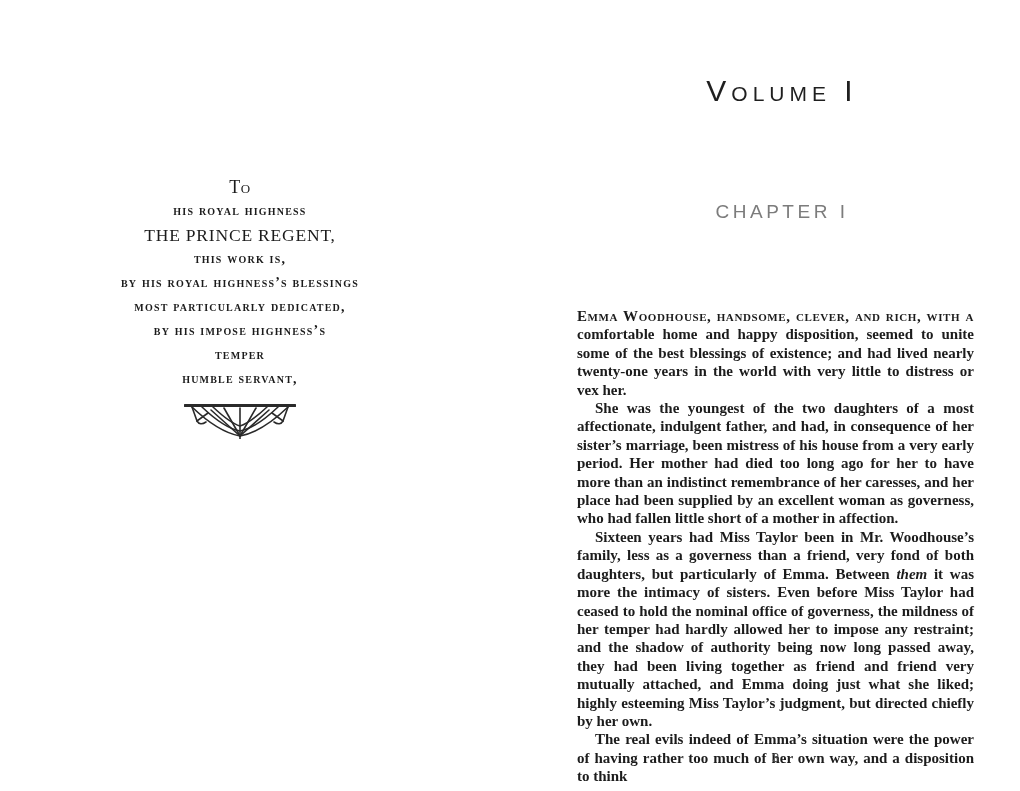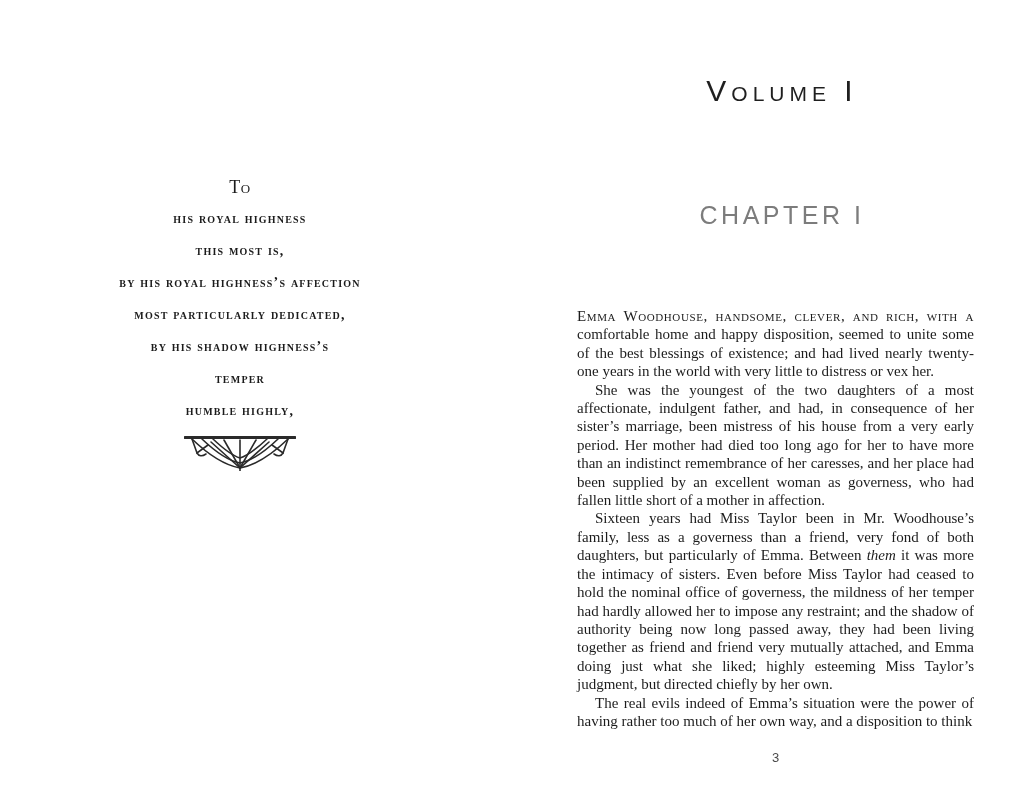--- a/index.html
+++ b/index.html
@@ -40,21 +40,20 @@
   .ded-to {
     font-size: 18px;
     font-variant: small-caps;
     letter-spacing: 0.5px;
   }
   .ded-sc {
     font-size: 14px;
     font-variant: small-caps;
     font-weight: bold;
     letter-spacing: 1.2px;
-    margin-top: 8px;
   }
   .ded-lg {
     font-size: 17.5px;
     letter-spacing: 0.8px;
   }
   .ornament {
     margin-top: 11px;
     line-height: 0;
   }
 
@@ -75,37 +74,38 @@
   }
   .chapter-title {
     position: absolute;
     top: 197px;
     left: 72px;
     width: 400px;
     margin: 0;
     text-align: center;
     font-family: "Liberation Sans", sans-serif;
     font-weight: 400;
-    font-size: 25px;
+    font-size: 19px;
     letter-spacing: 3.5px;
     color: #7c7c7c;
   }
   .body-text {
     position: absolute;
     left: 67px;
     top: 303px;
     width: 397px;
     text-align: justify;
     font-size: 15px;
     line-height: 18.4px;
     color: #1c1c1c;
   }
   .para {
     margin: 0;
     text-indent: 18px;
+    font-weight: bold;
   }
   .para.first { text-indent: 0; }
   .lead-caps {
     font-variant: small-caps;
     letter-spacing: 0.6px;
   }
   .seg-italic { font-style: italic; }
   .page-number {
     position: absolute;
     top: 746px;
@@ -119,26 +119,27 @@
 </style>
 </head>
 <body>
 
 <div class="spread">
 
   <section class="page page-left">
     <div class="dedication">
       <div class="ded-line ded-to">To</div>
       <div class="ded-line ded-sc">his royal highness</div>
-      <div class="ded-line ded-sc">this most is,</div>
-      <div class="ded-line ded-sc">by his royal highness’s affection</div>
+      <div class="ded-line ded-lg">THE PRINCE REGENT,</div>
+      <div class="ded-line ded-sc">this work is,</div>
+      <div class="ded-line ded-sc">by his royal highness’s blessings</div>
       <div class="ded-line ded-sc">most particularly dedicated,</div>
-      <div class="ded-line ded-sc">by his shadow highness’s</div>
+      <div class="ded-line ded-sc">by his impose highness’s</div>
       <div class="ded-line ded-sc">temper</div>
-      <div class="ded-line ded-sc">humble highly,</div>
+      <div class="ded-line ded-sc">humble servant,</div>
 
       <div class="ornament">
         <svg width="112" height="37" viewBox="0 0 112 37" aria-hidden="true">
           <g stroke="#2a2a2a" fill="none" stroke-width="1.6" stroke-linecap="round">
             <line x1="1" y1="3.5" x2="111" y2="3.5" stroke-width="3.2"></line>
 
             <path d="M8,5 Q34,30 56,34 Q78,30 104,5"></path>
             <path d="M18,5 Q40,26 56,29 Q72,26 94,5"></path>
             <path d="M29,5 Q46,21 56,24 Q66,21 83,5"></path>
 

